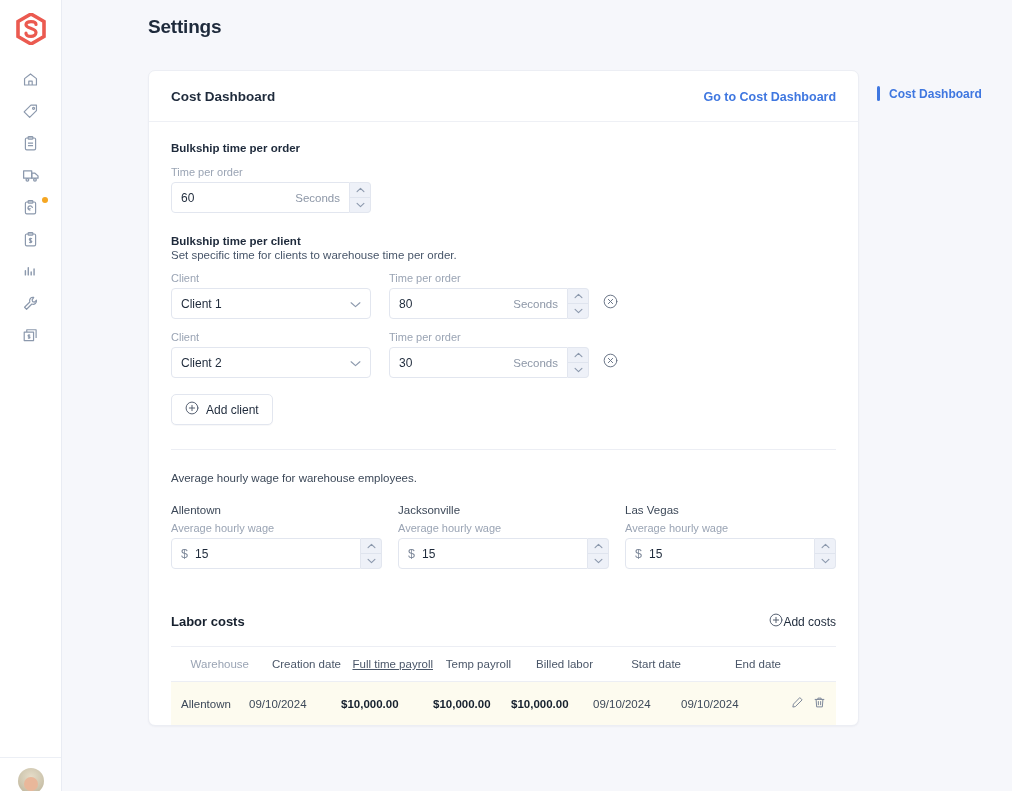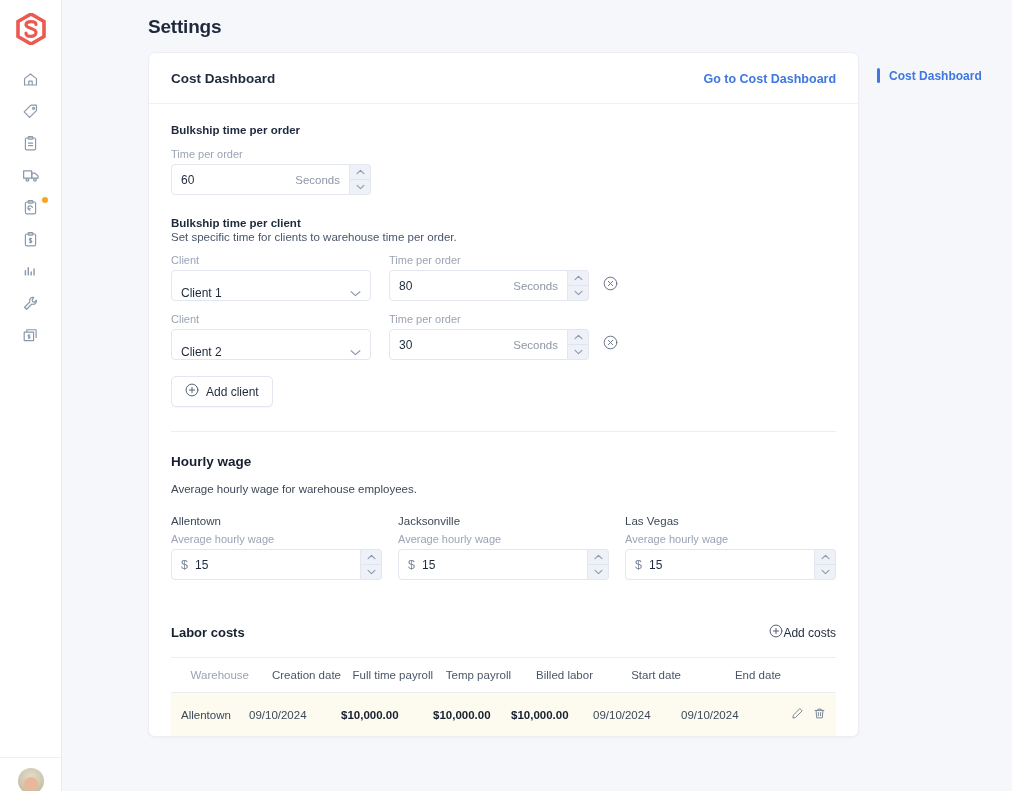--- a/index.html
+++ b/index.html
@@ -50,21 +50,21 @@
   }
 
   
   .main {
     flex: 1 1 auto; height: 791px; position: relative;
     padding: 0 0 0 24px;
     overflow: hidden;
   }
   .page-title {
     font-size: 19px; font-weight: bold; color: #1e2a3b;
-    margin: 16px 0 14px 62px;
+    margin: 16px 0 32px 62px;
     letter-spacing: -0.2px;
   }
   .content-row { display: flex; align-items: flex-start; }
 
   .card {
     width: 780px; margin-left: 62px;
     background: #fff; border: 1px solid #eceef4;
     border-radius: 7px;
     box-shadow: 0 1px 2px rgba(22,34,51,0.04);
     overflow: hidden;
@@ -99,21 +99,21 @@
     border-radius: 0 4px 4px 0; background: #eef1f8;
     display: flex; flex-direction: column;
   }
   .stepper div {
     flex: 1 1 50%; display: flex; align-items: center; justify-content: center;
     cursor: pointer;
   }
   .stepper div:first-child { border-bottom: 1px solid #dfe4ee; }
   .sel {
     height: 31px; border: 1px solid #e2e6ef; border-radius: 4px; background: #fff;
-    display: flex; align-items: flex-end; justify-content: space-between;
+    display: flex; align-items: center; justify-content: space-between;
     font-size: 12px; color: #1e2a3b; padding: 0 9px; cursor: pointer;
   }
   .remove-btn { width: 18px; height: 18px; cursor: pointer; align-self: center; margin-left: 14px; }
 
   .btn-outline {
     display: inline-flex; align-items: center; gap: 7px;
     height: 31px; padding: 0 13px;
     border: 1px solid #e2e6ef; border-radius: 5px; background: #fff;
     font-size: 12px; color: #1e2a3b; cursor: pointer;
     box-shadow: 0 1px 1px rgba(22,34,51,0.03);
@@ -401,21 +401,20 @@
                     <path d="M9 5.6 V12.4 M5.6 9 H12.4"></path>
                 </svg>
               </span>
               <span>Add client</span>
             </div>
           </div>
 
           <div class="divider"></div>
 
           <div style="margin-top:22px;">
-            <h3 class="section-title" style="margin-bottom:14px;">Hourly wage</h3>
             <div style="font-size:11.5px; color:#3c4858;">Average hourly wage for warehouse employees.</div>
           </div>
 
           <div class="wage-grid" style="margin-top:20px;">
 
             <div class="wage-col">
               <div class="wage-city">Allentown</div>
               <div class="field-label">Average hourly wage</div>
               <div class="input-wrap">
                 <div class="txt-input" style="flex:1 1 auto; border-radius:4px 0 0 4px;">
@@ -496,21 +495,21 @@
               </span>
               <span>Add costs</span>
             </div>
           </div>
 
           <table class="lc">
             <thead>
               <tr>
                 <th class="muted" style="width:78px;">Warehouse</th>
                 <th style="width:92px;">Creation date</th>
-                <th style="width:92px;">Full time payroll</th>
+                <th style="width:92px;text-decoration:underline;">Full time payroll</th>
                 <th style="width:78px;">Temp payroll</th>
                 <th style="width:82px;">Billed labor</th>
                 <th style="width:88px;">Start date</th>
                 <th style="width:100px;">End date</th>
                 <th></th>
               </tr>
             </thead>
             <tbody>
               <tr class="hl">
                 <td class="first">Allentown</td>

